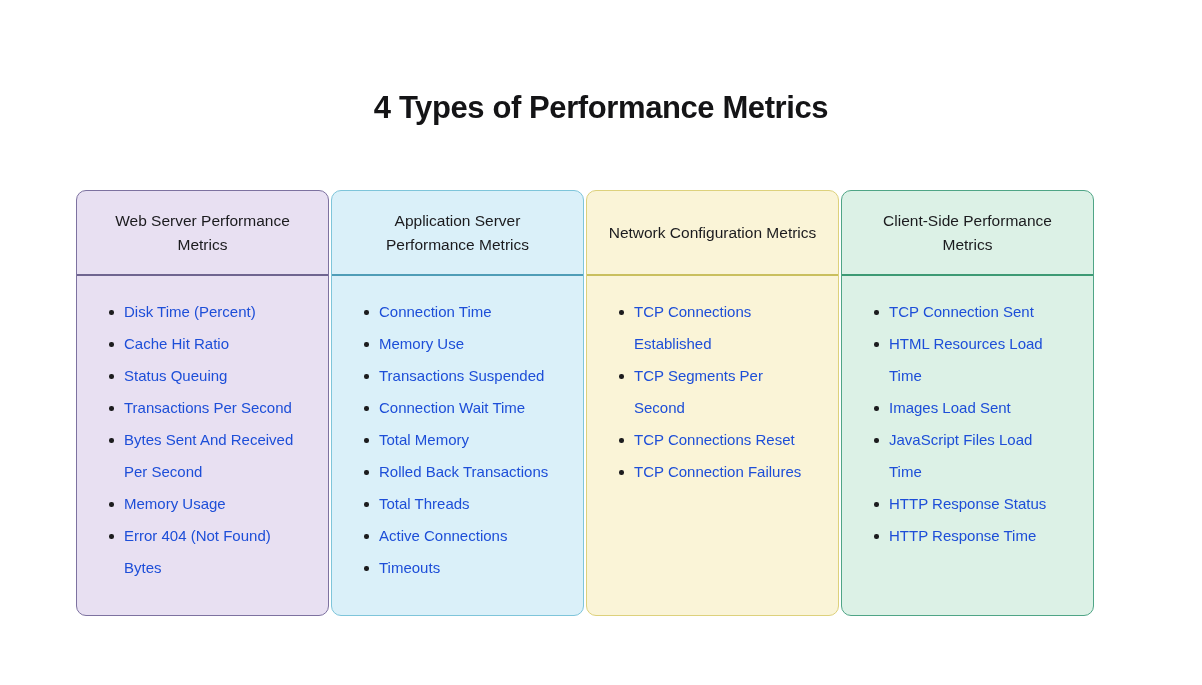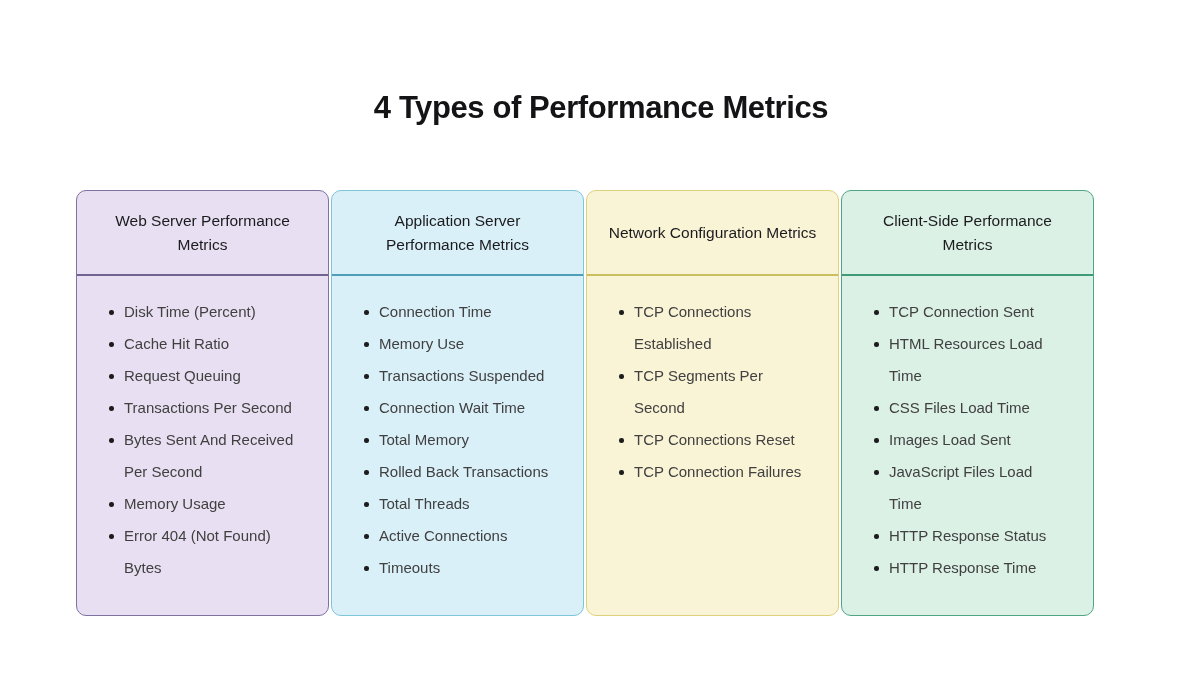--- a/index.html
+++ b/index.html
@@ -66,21 +66,21 @@
   ul.metric-list {
     margin: 0;
     padding: 0;
     list-style: none;
   }
   li.metric-item {
     position: relative;
     padding-left: 33px;
     font-size: 15px;
     line-height: 32px;
-    color: #404040;
+    color: #1d4ed8;
   }
   li.metric-item::before {
     content: "";
     position: absolute;
     left: 18px;
     top: 14px;
     width: 4.5px;
     height: 4.5px;
     border-radius: 50%;
     background: #1c1c1e;
@@ -94,21 +94,21 @@
   <h1 class="main-title">4 Types of Performance Metrics</h1>
 
   <div class="cards-row">
 
     <div class="card" style="--bg: #e8e0f2; --border: #7d72a0; --divider: #6f6590;">
       <div class="card-header">Web Server Performance Metrics</div>
       <div class="card-body">
         <ul class="metric-list">
             <li class="metric-item">Disk Time (Percent)</li>
             <li class="metric-item">Cache Hit Ratio</li>
-            <li class="metric-item">Request Queuing</li>
+            <li class="metric-item">Status Queuing</li>
             <li class="metric-item">Transactions Per Second</li>
             <li class="metric-item">Bytes Sent And Received Per Second</li>
             <li class="metric-item">Memory Usage</li>
             <li class="metric-item">Error 404 (Not Found) Bytes</li>
           </ul>
       </div>
     </div>
 
     <div class="card" style="--bg: #daf0f9; --border: #7ec5da; --divider: #4f9db7;">
       <div class="card-header">Application Server Performance Metrics</div>
@@ -138,21 +138,20 @@
           </ul>
       </div>
     </div>
 
     <div class="card" style="--bg: #dcf1e6; --border: #4fa586; --divider: #3d9a74;">
       <div class="card-header">Client-Side Performance Metrics</div>
       <div class="card-body">
         <ul class="metric-list">
             <li class="metric-item">TCP Connection Sent</li>
             <li class="metric-item">HTML Resources Load Time</li>
-            <li class="metric-item">CSS Files Load Time</li>
             <li class="metric-item">Images Load Sent</li>
             <li class="metric-item">JavaScript Files Load Time</li>
             <li class="metric-item">HTTP Response Status</li>
             <li class="metric-item">HTTP Response Time</li>
           </ul>
       </div>
     </div>
 
   </div>
 </div>

